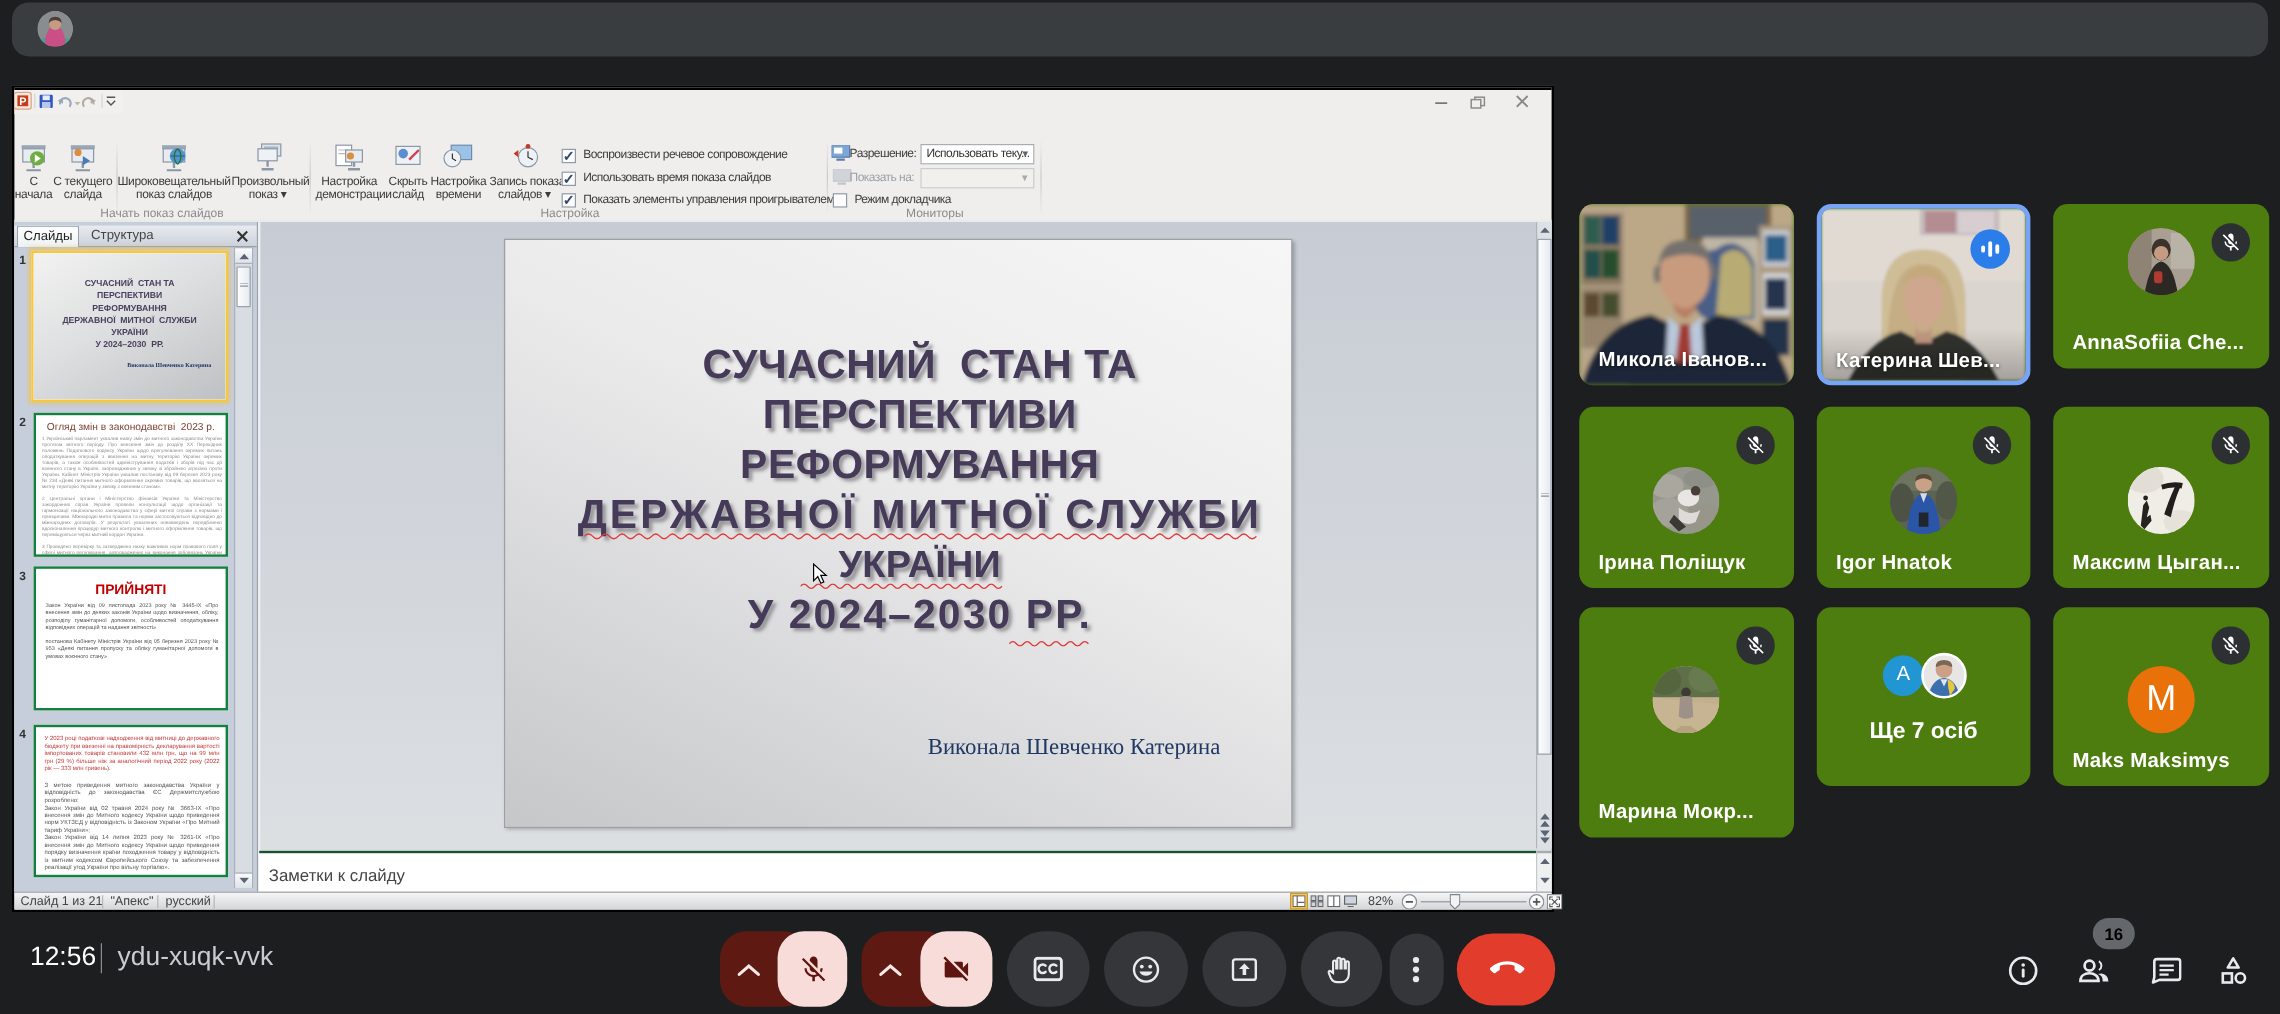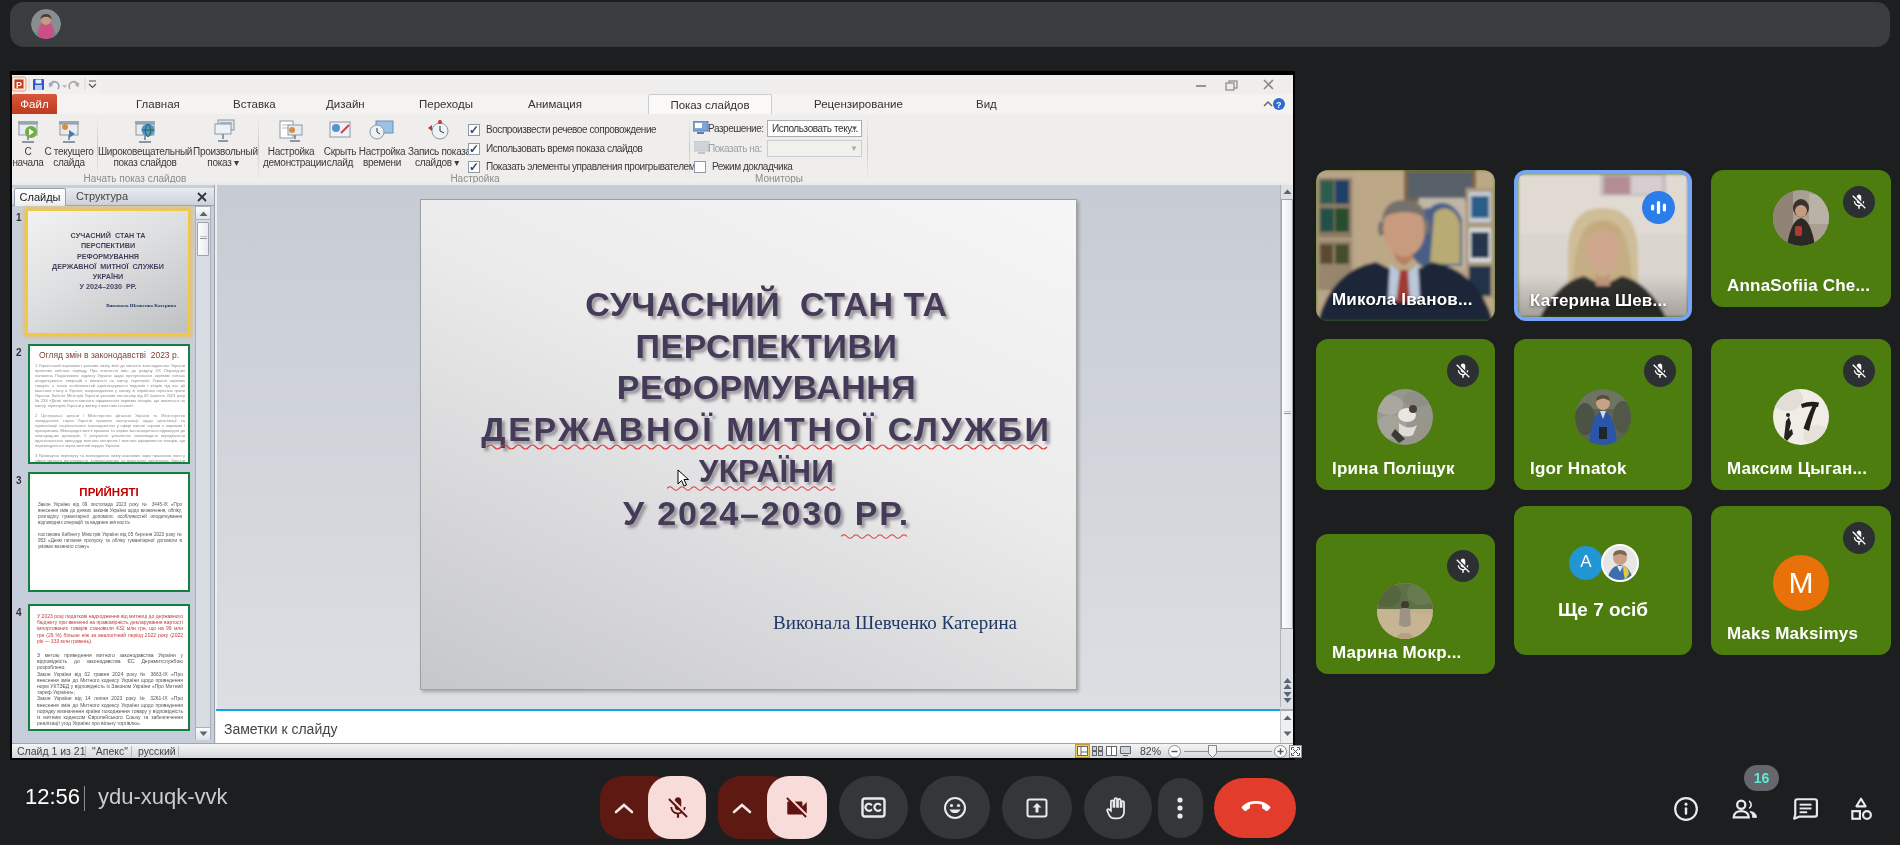--- a/index.html
+++ b/index.html
@@ -28,21 +28,21 @@
 #ftab { left:0px; top:0; width:45px; height:20px; background:linear-gradient(#d8573b,#bd3a1e); color:#fff; text-align:center; line-height:20px; border-radius:2px 2px 0 0; }
 #atab { position:absolute; left:636px; top:0; width:124px; height:20px; background:#faf9f8; border:1px solid #cbced0; border-bottom:none; text-align:center; line-height:20px; border-radius:2px 2px 0 0; }
 
 #main { left:0; top:112px; width:1281px; height:558px; background:linear-gradient(#c7ccd4,#dde0e3); }
 #lpanel { position:absolute; left:0; top:0; width:204px; height:558px; background:#c7cedb; }
 #ltabs { position:absolute; left:0; top:3px; width:204px; height:18px; background:linear-gradient(#e8ebef,#ccd2dc); border-bottom:1px solid #98a0ac; font-size:11px; color:#222; }
 .thumbwrap { position:absolute; left:16px; width:162px; background:#fff; border:2px solid #15803d; }
 #lscroll { position:absolute; left:183px; top:21px; width:16px; height:534px; background:#d8dde3; border:1px solid #aab0b8; }
 #slide { position:absolute; left:408px; top:14px; width:657px; height:491px; background:linear-gradient(205deg,#f6f6f6 0%,#ebebec 42%,#c6c7c9 100%); border:1px solid #9fa0a2; box-shadow:2px 2px 3px rgba(70,70,75,.35); }
 #vscroll { position:absolute; left:1268px; top:0; width:13px; height:522px; background:#dde1e6; border-left:1px solid #b0b5bb; }
-#notes { left:204px; top:636px; width:1064px; height:34px; background:#fff; border-top:2px solid #0ea5e9; }
+#notes { left:204px; top:636px; width:1064px; height:34px; background:#fff; border-top:2px solid #14532d; }
 #nscroll { left:1268px; top:636px; width:13px; height:34px; background:#eef0f2; border-top:2px solid #a6abb1; border-left:1px solid #c5c9cd;}
 #sbar { left:0; top:670px; width:1281px; height:15px; background:linear-gradient(#f5f5f5,#d3d6d9); border-top:1px solid #9fa4a9; font-size:10.5px; color:#444; }
 .sbsep { position:absolute; top:2px; width:1px; height:11px; background:#b5b8bb; }
 
 #stext { position:absolute; left:18px; top:84px; width:100%; text-align:center; font-weight:700; font-size:34px; line-height:41.5px; color:#453a58; text-shadow:3px 3px 3px rgba(120,120,125,.72); letter-spacing:.5px; }
 #author { position:absolute; right:59px; top:412px; font-family:"Liberation Serif",serif; font-size:19px; color:#1f3864; }
 
 .tslide1 { position:relative; width:100%; height:100%; background:linear-gradient(150deg,#f2f2f2,#dedfe0 45%,#bfc0c2 100%); }
 .tinytitle { position:absolute; width:100%; text-align:center; font-weight:700; color:#4a3e5d; }
 
@@ -96,36 +96,20 @@
     <path d="M77 5 h7 M77 8 l3.5 3.5 3.5 -3.5" stroke="#555" fill="none" stroke-width="1.2"></path>
   </svg>
 
   <svg class="a" style="left:1178px;top:4px;" width="92" height="14">
     <line x1="6" y1="9" x2="16" y2="9" stroke="#777" stroke-width="1.5"></line>
     <rect x="39" y="4" width="8" height="7" fill="none" stroke="#888" stroke-width="1.2"></rect>
     <rect x="36" y="6" width="8" height="7" fill="#f0eeec" stroke="#888" stroke-width="1.2"></rect>
     <path d="M74 3 l9 9 M83 3 l-9 9" stroke="#8a8a8a" stroke-width="1.6"></path>
   </svg>
 
-  <div class="a" id="tabrow">
-    <div id="ftab">Файл</div>
-    <div class="tab" style="left:124px;">Главная</div>
-    <div class="tab" style="left:221px;">Вставка</div>
-    <div class="tab" style="left:314px;">Дизайн</div>
-    <div class="tab" style="left:407px;">Переходы</div>
-    <div class="tab" style="left:516px;">Анимация</div>
-    <div id="atab">Показ слайдов</div>
-    <div class="tab" style="left:802px;">Рецензирование</div>
-    <div class="tab" style="left:964px;">Вид</div>
-    <svg style="position:absolute;left:1250px;top:4px;" width="26" height="13">
-        <path d="M2 8 l4 -4 4 4" fill="none" stroke="#666" stroke-width="1.5"></path>
-        <circle cx="17" cy="6" r="6" fill="#2e6bd4"></circle>
-        <text x="14" y="10" font-size="9" fill="#fff" font-weight="bold">?</text>
-      </svg>
-  </div>
 
   <div class="a" id="ribbon">
     <div class="gsep" style="left:97px;"></div>
     <div class="gsep" style="left:258px;"></div>
     <div class="gsep" style="left:689px;"></div>
     <div class="gsep" style="left:867px;"></div>
     <div class="glabel" style="left:60px;width:150px;">Начать показ слайдов</div>
     <div class="glabel" style="left:400px;width:150px;">Настройка</div>
     <div class="glabel" style="left:704px;width:150px;">Мониторы</div>
 
@@ -520,21 +504,21 @@
         </svg>
     </div>
     <div class="micoff">
         <svg width="18" height="18" viewBox="0 0 24 24">
           <path fill="#fff" d="M19 11h-1.7c0 .74-.16 1.43-.43 2.05l1.23 1.23c.56-.98.9-2.09.9-3.28zm-4.02.17c0-.06.02-.11.02-.17V5c0-1.66-1.34-3-3-3S9 3.34 9 5v.18l5.98 5.99zM4.27 3L3 4.27l6.01 6.01V11c0 1.66 1.33 3 2.99 3 .22 0 .44-.03.65-.08l1.66 1.66c-.71.33-1.5.52-2.31.52-2.76 0-5.3-2.1-5.3-5.1H5c0 3.41 2.72 6.23 6 6.72V21h2v-3.28c.91-.13 1.77-.45 2.54-.9L19.73 21 21 19.73 4.27 3z"></path>
         </svg>
       </div>
     <div class="name">Максим Цыган...</div>
   </div>
 
-  <div class="tile" style="left:1316px;top:506px;width:179px;height:140px;margin-top:28px;">
+  <div class="tile" style="left:1316px;top:506px;width:179px;height:192px;">
     <div class="avatar" style="left:61px;top:49px;width:56px;height:56px;">
       <svg width="56" height="56">
           <rect width="56" height="56" fill="#c2af8e"></rect>
           <rect x="0" y="0" width="56" height="26" fill="#5f7048"></rect>
           <ellipse cx="10" cy="12" rx="14" ry="12" fill="#55663f"></ellipse>
           <ellipse cx="44" cy="10" rx="14" ry="12" fill="#687a50"></ellipse>
           <path d="M0 26 L56 32 L56 56 L0 56 Z" fill="#c7b492"></path>
           <path d="M24 50 L32 50 L40 56 L16 56 Z" fill="#b5a280"></path>
           <ellipse cx="28" cy="22" rx="4" ry="4" fill="#3e3a34"></ellipse>
           <path d="M23 26 Q28 24 33 26 L34 42 Q28 46 22 42 Z" fill="#9e9288"></path>
@@ -654,14 +638,14 @@
       <line x1="7" y1="8" x2="18" y2="8" stroke="#e8eaed" stroke-width="1.8"></line>
       <line x1="7" y1="11.5" x2="18" y2="11.5" stroke="#e8eaed" stroke-width="1.8"></line>
       <line x1="7" y1="15" x2="14" y2="15" stroke="#e8eaed" stroke-width="1.8"></line>
     </svg>
   <svg class="cicon" style="left:1848px;top:36px;" width="26" height="26" viewBox="0 0 24 24">
       <path d="M12 2.5 L16.2 9.5 H7.8 Z" fill="none" stroke="#e8eaed" stroke-width="2" stroke-linejoin="round"></path>
       <rect x="4" y="14" width="7" height="7" fill="none" stroke="#e8eaed" stroke-width="2"></rect>
       <circle cx="17.5" cy="17.5" r="3.6" fill="none" stroke="#e8eaed" stroke-width="2"></circle>
     </svg>
 
-  <div style="position:absolute;left:1744px;top:5px;width:35px;height:26px;background:#64676b;border-radius:13px;text-align:center;line-height:26px;font-size:14px;font-weight:700;color:#5eead4;">16</div>
+  <div style="position:absolute;left:1744px;top:5px;width:35px;height:26px;background:#64676b;border-radius:13px;text-align:center;line-height:26px;font-size:14px;font-weight:700;color:#000000;">16</div>
 </div>
 
 </body></html>

